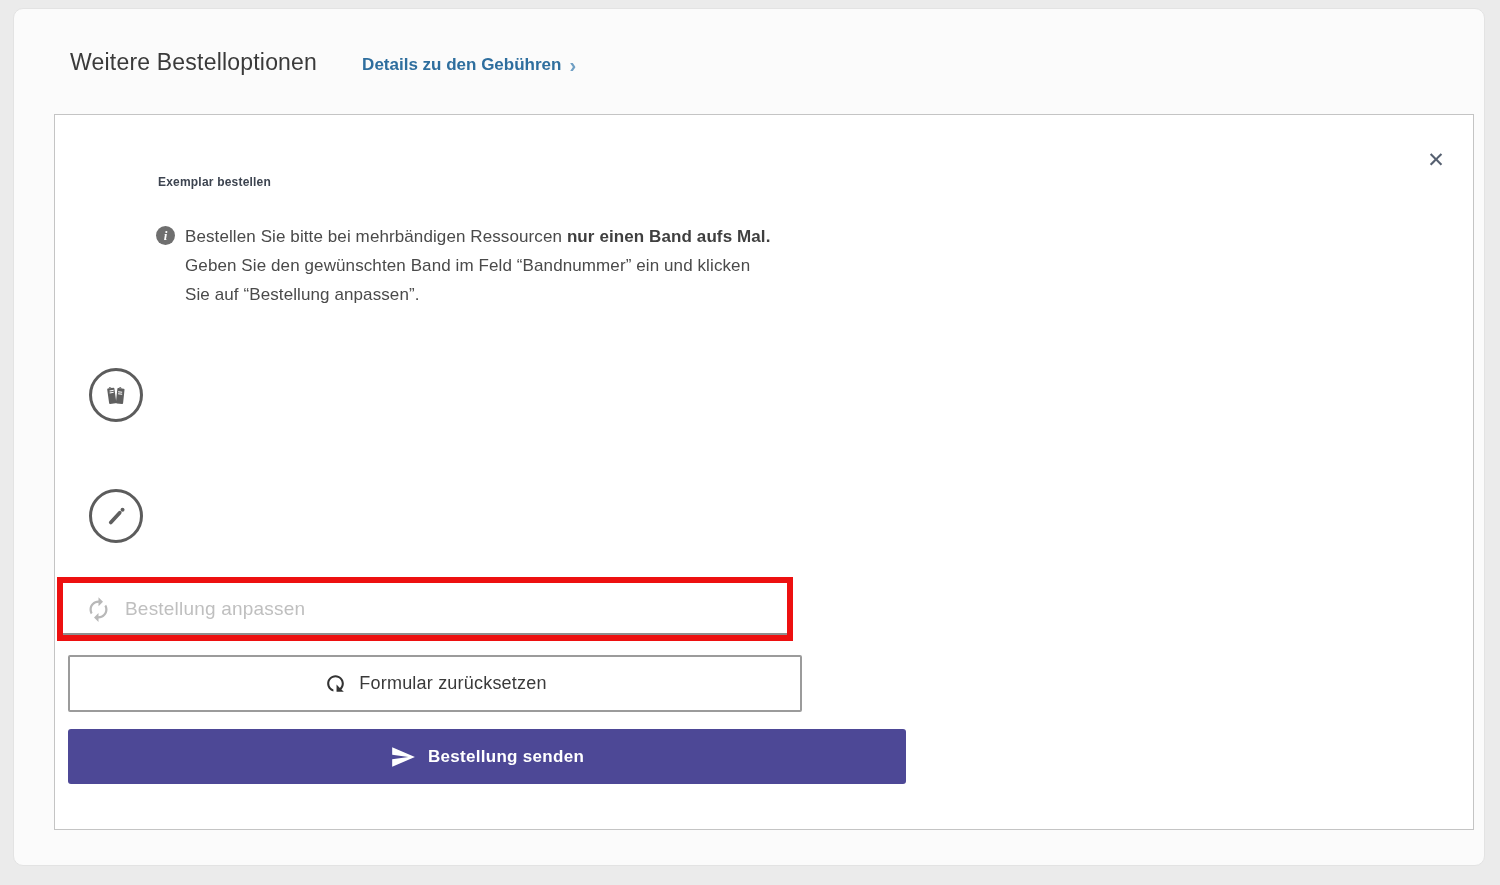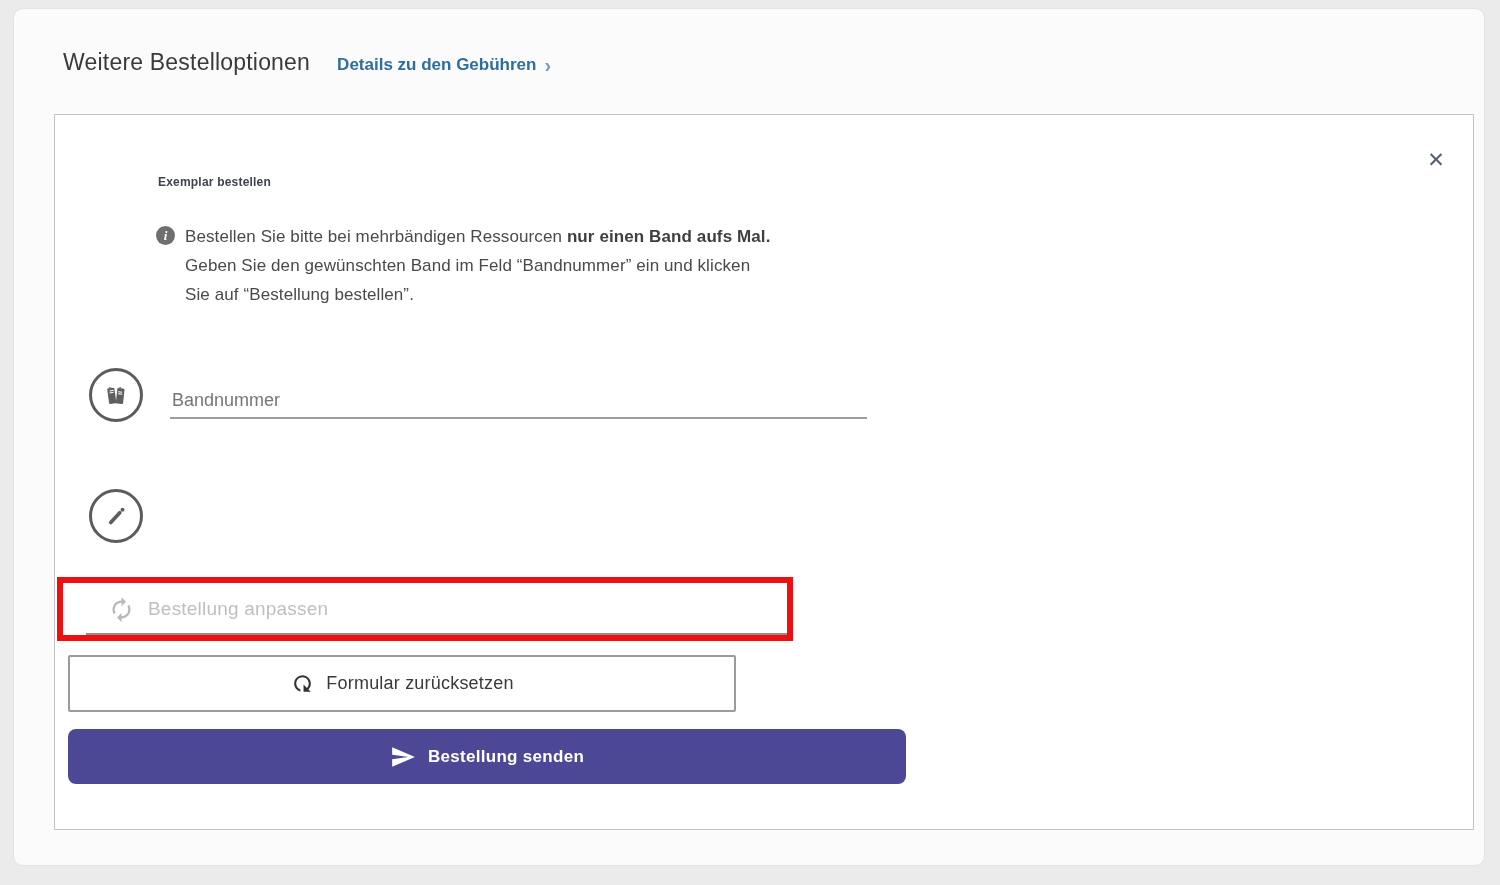--- a/index.html
+++ b/index.html
@@ -11,22 +11,22 @@
     overflow:hidden;
   }
   .outer-card {
     position:absolute; left:13px; top:8px;
     width:1472px; height:858px;
     background:#fbfbfb;
     border:1px solid #e3e3e3;
     border-radius:10px;
   }
   .page-header {
-    position:absolute; left:49px; top:40px;
-    display:flex; align-items:baseline; gap:27px;
+    position:absolute; left:56px; top:40px;
+    display:flex; align-items:baseline; gap:45px;
   }
   .page-title {
     font-size:23px; color:#3a3a3a; font-weight:400; letter-spacing:0.2px;
   }
   .fees-link {
     font-size:17px; font-weight:700; color:#2e6e9e;
     text-decoration:none; cursor:pointer;
     display:inline-flex; align-items:center; gap:8px;justify-content:center;
   }
   .fees-chevron { color:#6f9fc4; font-size:20px; font-weight:700; line-height:1; }
@@ -80,53 +80,52 @@
     font-size:18px; color:#3a3a3a;
     padding:12px 2px 6px 2px;
     font-family:"Liberation Sans","DejaVu Sans",sans-serif;
   }
   .field-input::placeholder { color:#767676; opacity:1; }
   .adjust-annotation {
     position:absolute; left:2px; top:462px;
     width:736px; height:64px;
     border:6px solid #ed1010;
     background:#ffffff;
-    padding-left:23px;
   }
   .adjust-btn {
     position:relative;
     width:100%; height:100%;
     background:#ffffff; border:none;
     display:flex; align-items:center; gap:13px;
     padding-left:22px; cursor:default; text-align:left;
   }
   .adjust-btn .btn-label {
     font-size:19px; color:#bfbfbf; letter-spacing:0.2px;
     font-family:"Liberation Sans","DejaVu Sans",sans-serif;
   }
   .adjust-underline {
     position:absolute; left:0; right:0; bottom:0; height:2px; background:#8f8f8f;
   }
   .reset-btn {
     position:absolute; left:13px; top:540px;
-    width:668px; height:57px;
+    width:734px; height:57px;
     background:#ffffff;
     border:2px solid #9b9b9b; border-radius:2px;
     display:flex; align-items:center; justify-content:center; gap:11px;
     cursor:pointer;
   }
   .reset-btn .btn-label {
     font-size:18px; color:#3a3a3a; letter-spacing:0.2px;
     font-family:"Liberation Sans","DejaVu Sans",sans-serif;
   }
   .send-btn {
     position:absolute; left:13px; top:614px;
     width:838px; height:55px;
     background:#4d4896;
-    border:none; border-radius:8px;
+    border:none; border-radius:3px;
     display:flex; align-items:center; justify-content:center; gap:12px;
     cursor:pointer;
   }
   .send-btn .btn-label {
     font-size:17px; font-weight:700; color:#ffffff; letter-spacing:0.3px;
     font-family:"Liberation Sans","DejaVu Sans",sans-serif;
   }
   svg { display:block; }
 </style>
 </head>
@@ -143,42 +142,39 @@
   </div>
 
   <div class="dialog">
 
     <button class="close-btn">✕</button>
 
     <div class="dialog-heading">Exemplar bestellen</div>
 
     <div class="info-row">
       <span class="info-icon">i</span>
-      <p class="info-text"><span>Bestellen Sie bitte bei mehrbändigen Ressourcen </span><b>nur einen Band aufs Mal.</b><br><span>Geben Sie den gewünschten Band im Feld “Bandnummer” ein und klicken</span><br><span>Sie auf “Bestellung bestellen”.</span></p>
+      <p class="info-text"><span>Bestellen Sie bitte bei mehrbändigen Ressourcen </span><b>nur einen Band aufs Mal.</b><br><span>Geben Sie den gewünschten Band im Feld “Bandnummer” ein und klicken</span><br><span>Sie auf “Bestellung anpassen”.</span></p>
     </div>
 
     <div class="field-group" style="top:253px;">
       <span class="field-circle">
         <svg width="28" height="28" viewBox="0 0 24 24" fill="#5f5f5f">
           <g transform="rotate(-8 12 12)">
             <rect x="5.2" y="5.5" width="6.2" height="13.5" rx="0.8"></rect>
             <path d="M6.2 5.5 l1.4 -1.1 1.6 1.1 z"></path>
           </g>
           <g transform="rotate(6 15 12)">
             <rect x="12.6" y="6.2" width="6.2" height="13.2" rx="0.8"></rect>
             <path d="M13.6 6.2 l1.4 -1.1 1.6 1.1 z"></path>
           </g>
           <path d="M6.5 8.5 l3.5 -0.6 M6.5 10.3 l3.5 -0.6" stroke="#ffffff" stroke-width="0.9" fill="none"></path>
           <path d="M13.8 9.2 l3.5 0.4 M13.8 11 l3.5 0.4" stroke="#ffffff" stroke-width="0.9" fill="none"></path>
         </svg>
       </span>
     </div>
-    <div class="field-input-wrap" style="top:262px;">
-      <input class="field-input" type="text" placeholder="Bandnummer" style="">
-    </div>
 
     <div class="field-group" style="top:374px;">
       <span class="field-circle">
         <svg width="28" height="28" viewBox="0 0 24 24" fill="none" stroke="#5f5f5f">
           <line x1="7.5" y1="17.5" x2="15.2" y2="9.2" stroke-width="3.2" stroke-linecap="round"></line>
           <circle cx="17.6" cy="6.6" r="1.7" fill="#5f5f5f" stroke="none"></circle>
         </svg>
       </span>
     </div>
 

